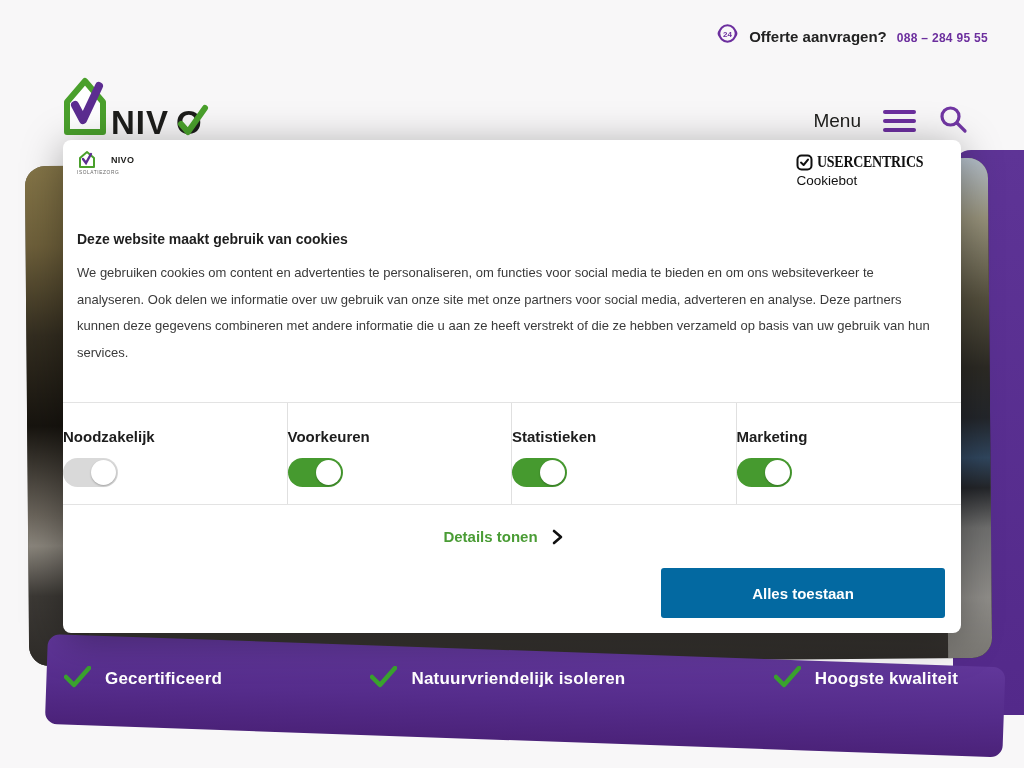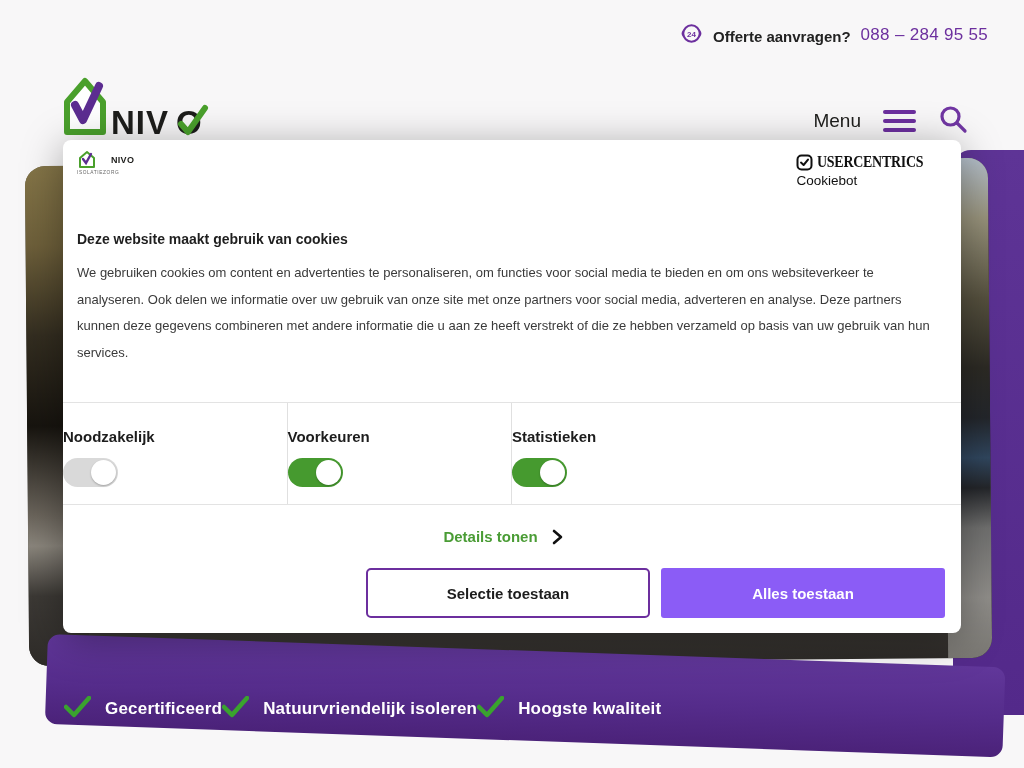--- a/index.html
+++ b/index.html
@@ -10,21 +10,21 @@
     background: #f8f7f8;
     font-family: "Liberation Sans", sans-serif;
     color: #1e1e1e;
   }
   
   .topbar {
     position: absolute; top: 22px; right: 36px;
     display: flex; align-items: flex-end; gap: 10px; z-index: 3;
   }
   .topbar .cta { font-size: 15px; font-weight: bold; color: #222; }
-  .topbar .phone { font-size: 17px; font-weight: normal; color: #6c2f9e; letter-spacing: .3px; }
+  .topbar .phone { font-size: 12px; font-weight: bold; color: #6c2f9e; letter-spacing: .3px; }
   
   .brand { position: absolute; left: 57px; top: 72px; z-index: 3; cursor: pointer; }
   .menu-group {
     position: absolute; top: 104px; right: 56px; z-index: 3;
     display: flex; align-items: center; gap: 20px;
   }
   .menu-label { font-size: 19px; color: #1d1d1b; cursor: pointer; }
   .hamburger { display: flex; flex-direction: column; gap: 5px; cursor: pointer; padding: 2px; }
   .hamburger span { width: 33px; height: 4px; border-radius: 2px; background: #6c2f9e; }
   .search-btn { cursor: pointer; }
@@ -49,21 +49,21 @@
     background: linear-gradient(180deg, #b3bec9 0%, #97927b 12%, #55503e 28%, #2c2a24 42%, #23262b 52%, #30465e 60%, #24262a 66%, #6f6f6e 74%, #8f8d89 88%, #7a7873 100%);
   }
   .purple-bar {
     position: absolute; left: 48px; top: 634px; width: 958px; height: 90px;
     border-radius: 12px; z-index: 3;
     transform: rotate(2deg); transform-origin: 0 0;
     background: linear-gradient(180deg, #61379a 0%, #552c8b 55%, #4b2279 100%);
   }
   .badges-row {
     position: absolute; left: 48px; top: 666px; width: 932px; z-index: 4;
-    display: flex; padding: 0 22px 0 16px; margin-top: 30px;
+    display: flex; justify-content: space-between; padding: 0 22px 0 16px;
   }
   .badge { display: flex; align-items: center; gap: 14px; }
   .badge .txt { color: #fff; font-weight: bold; font-size: 17px; letter-spacing: .2px; }
   
   .dialog {
     position: absolute; left: 63px; top: 140px; width: 898px; height: 493px;
     background: #fff; border-radius: 8px; z-index: 10;
     box-shadow: 0 6px 40px rgba(0,0,0,.35);
     display: flex; flex-direction: column;
   }
@@ -99,21 +99,21 @@
   }
   .toggle.on { background: #469a2f; }
   .details-row {
     height: 67px; display: flex; align-items: center; justify-content: center;
     padding-right: 18px; gap: 14px;
   }
   .details-link { color: #4a9c35; font-weight: bold; font-size: 15px; cursor: pointer; }
   .btn-row { display: flex; justify-content: flex-end; gap: 11px; padding: 0 16px 15px 16px; }
   .btn { width: 284px; height: 50px; font-family: "Liberation Sans", sans-serif; font-size: 15px; font-weight: bold; cursor: pointer; }
   .btn-outline { background: #fff; border: 2px solid #6c2f9e; border-radius: 5px; color: #1d1d1d; }
-  .btn-fill { background: #8b5cf6; border: none; border-radius: 3px; color: #fff; }
+  .btn-fill { background: #0369a1; border: none; border-radius: 3px; color: #fff; }
 </style>
 </head>
 <body>
 
 <div class="topbar">
   <span style="display:flex;">
     <svg width="23" height="23" viewBox="0 0 23 23">
       <circle cx="11.5" cy="11.5" r="8.2" fill="none" stroke="#6c2f9e" stroke-width="2"></circle>
       <text x="11.5" y="14.5" font-size="8" font-weight="bold" fill="#6c2f9e" text-anchor="middle" font-family="Liberation Sans, sans-serif">24</text>
       <path d="M3.5 14 Q1.5 11.5 3.5 9" fill="none" stroke="#6c2f9e" stroke-width="1.8" stroke-linecap="round"></path>
@@ -224,28 +224,33 @@
       <div class="toggle on">
           <div class="knob"></div>
         </div>
     </div>
     <div class="tg-col">
       <span class="tg-label">Statistieken</span>
       <div class="toggle on">
           <div class="knob"></div>
         </div>
     </div>
+    <div class="tg-col">
+      <span class="tg-label">Marketing</span>
+      <div class="toggle on">
+          <div class="knob"></div>
+        </div>
+    </div>
   </div>
 
   <div class="details-row">
     <span class="details-link">Details tonen</span>
     <span style="display:flex;">
       <svg width="11" height="16" viewBox="0 0 11 16">
           <path d="M2 2 L9 8 L2 14" fill="none" stroke="#111" stroke-width="2.6" stroke-linecap="round" stroke-linejoin="round"></path>
         </svg>
     </span>
   </div>
 
   <div class="btn-row">
-    <button class="btn btn-outline">Selectie toestaan</button>
     <button class="btn btn-fill">Alles toestaan</button>
   </div>
 </div>
 
 </body></html>

